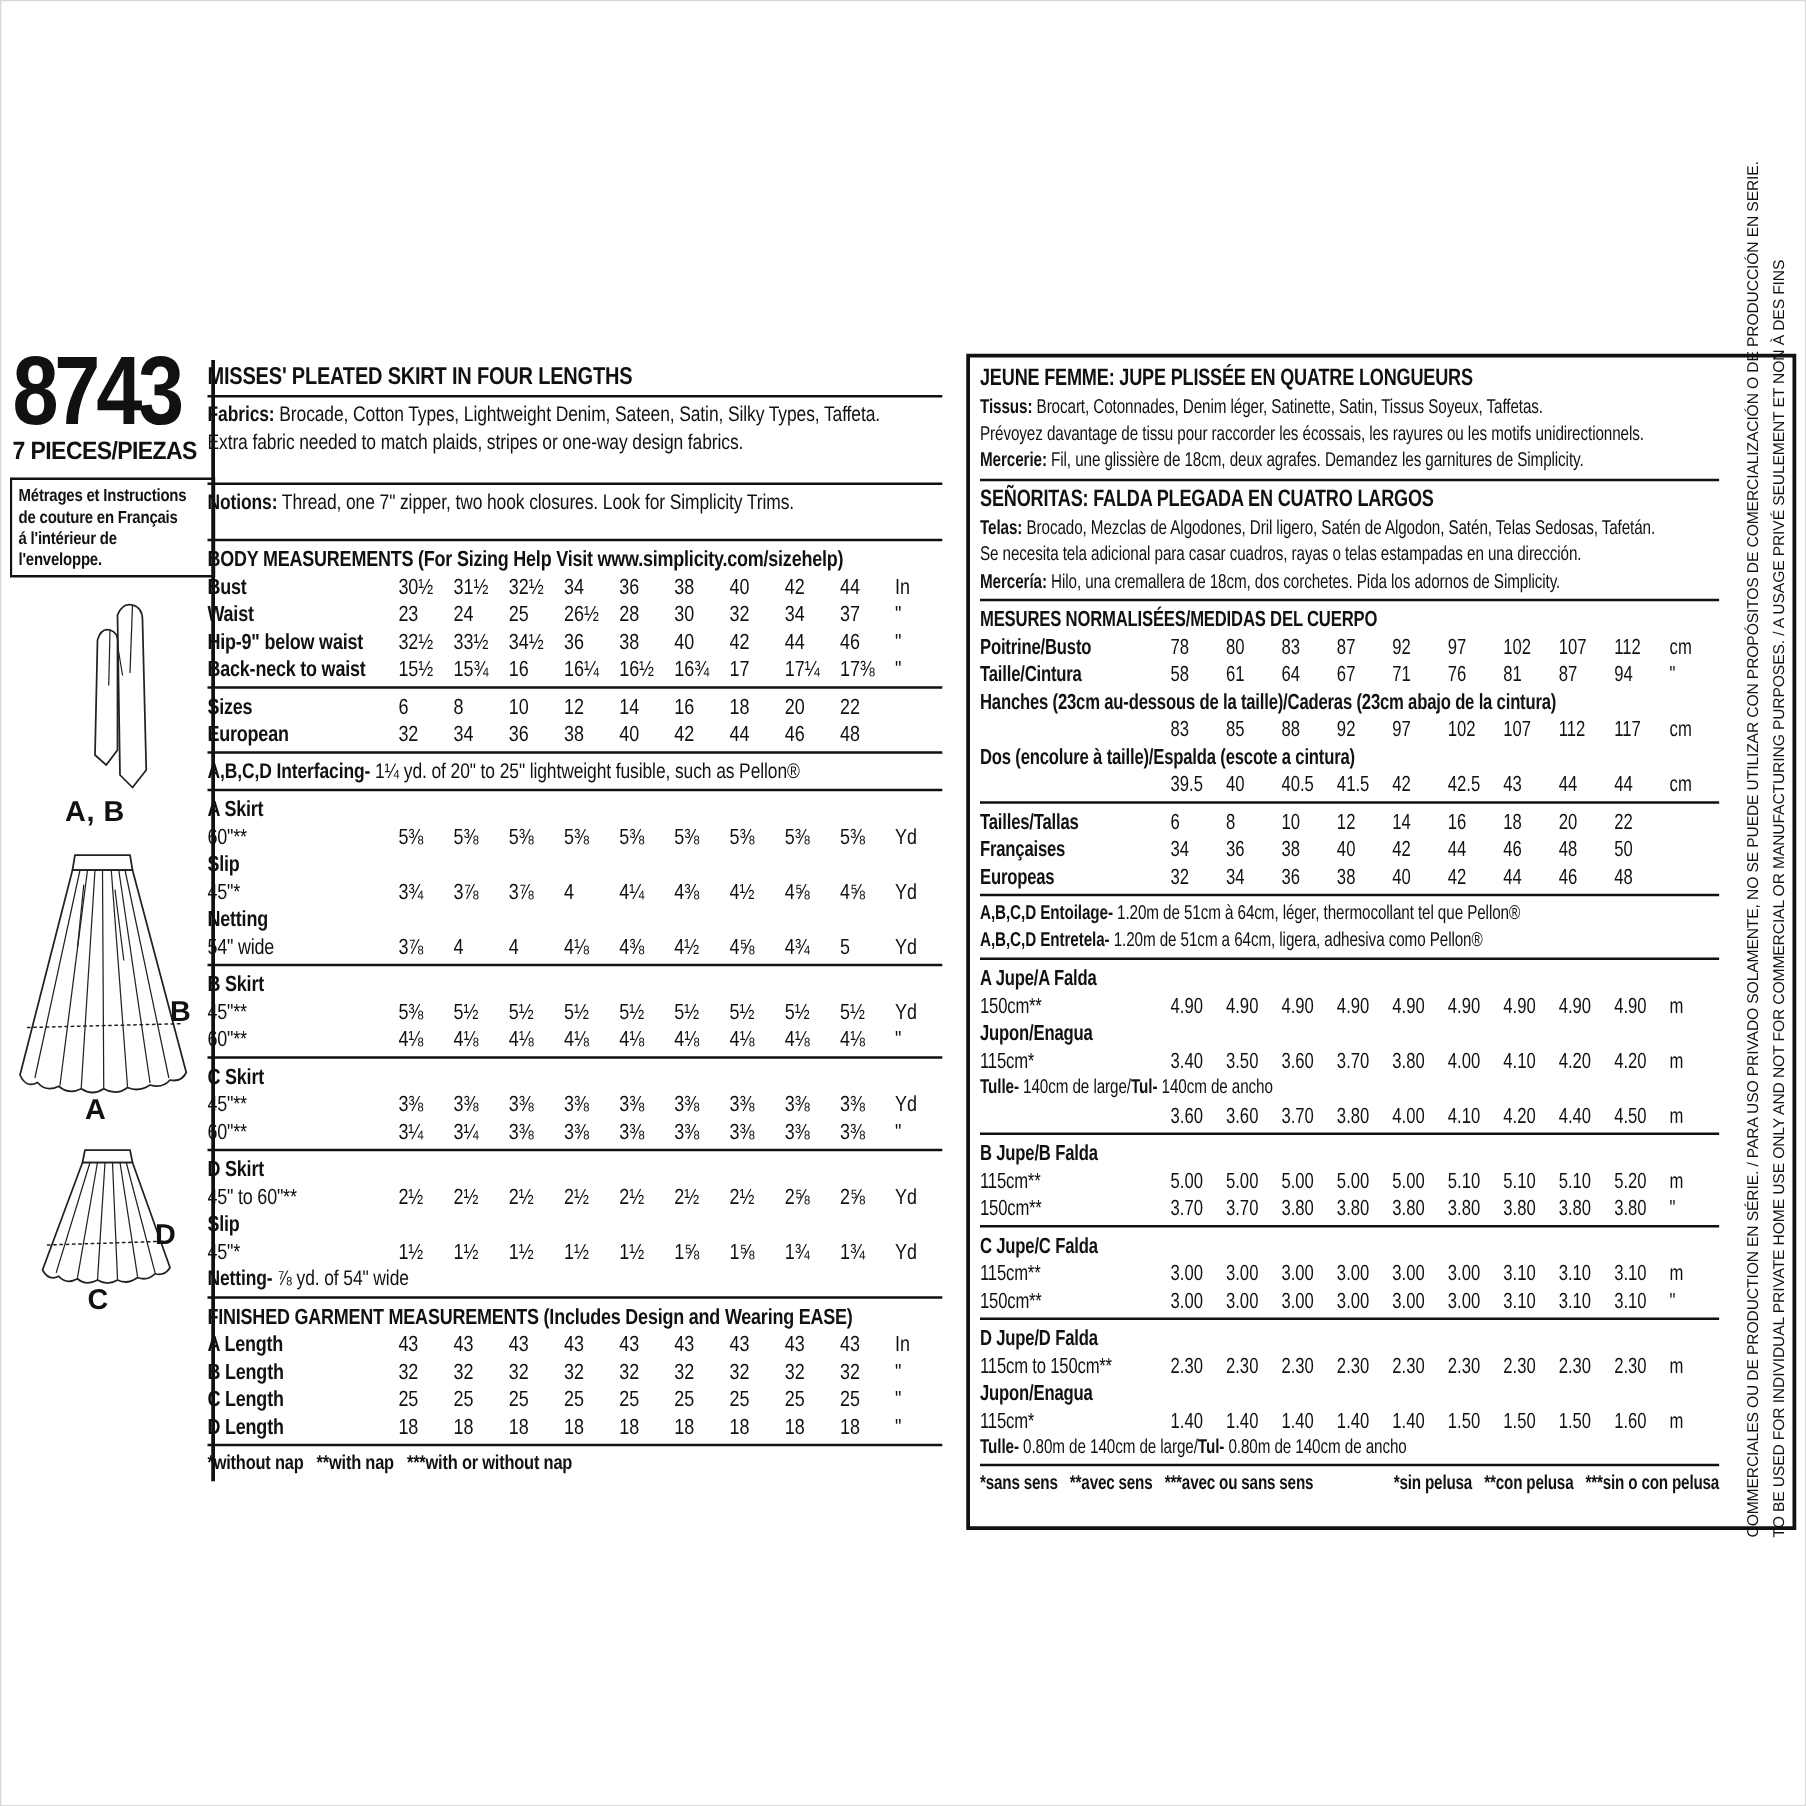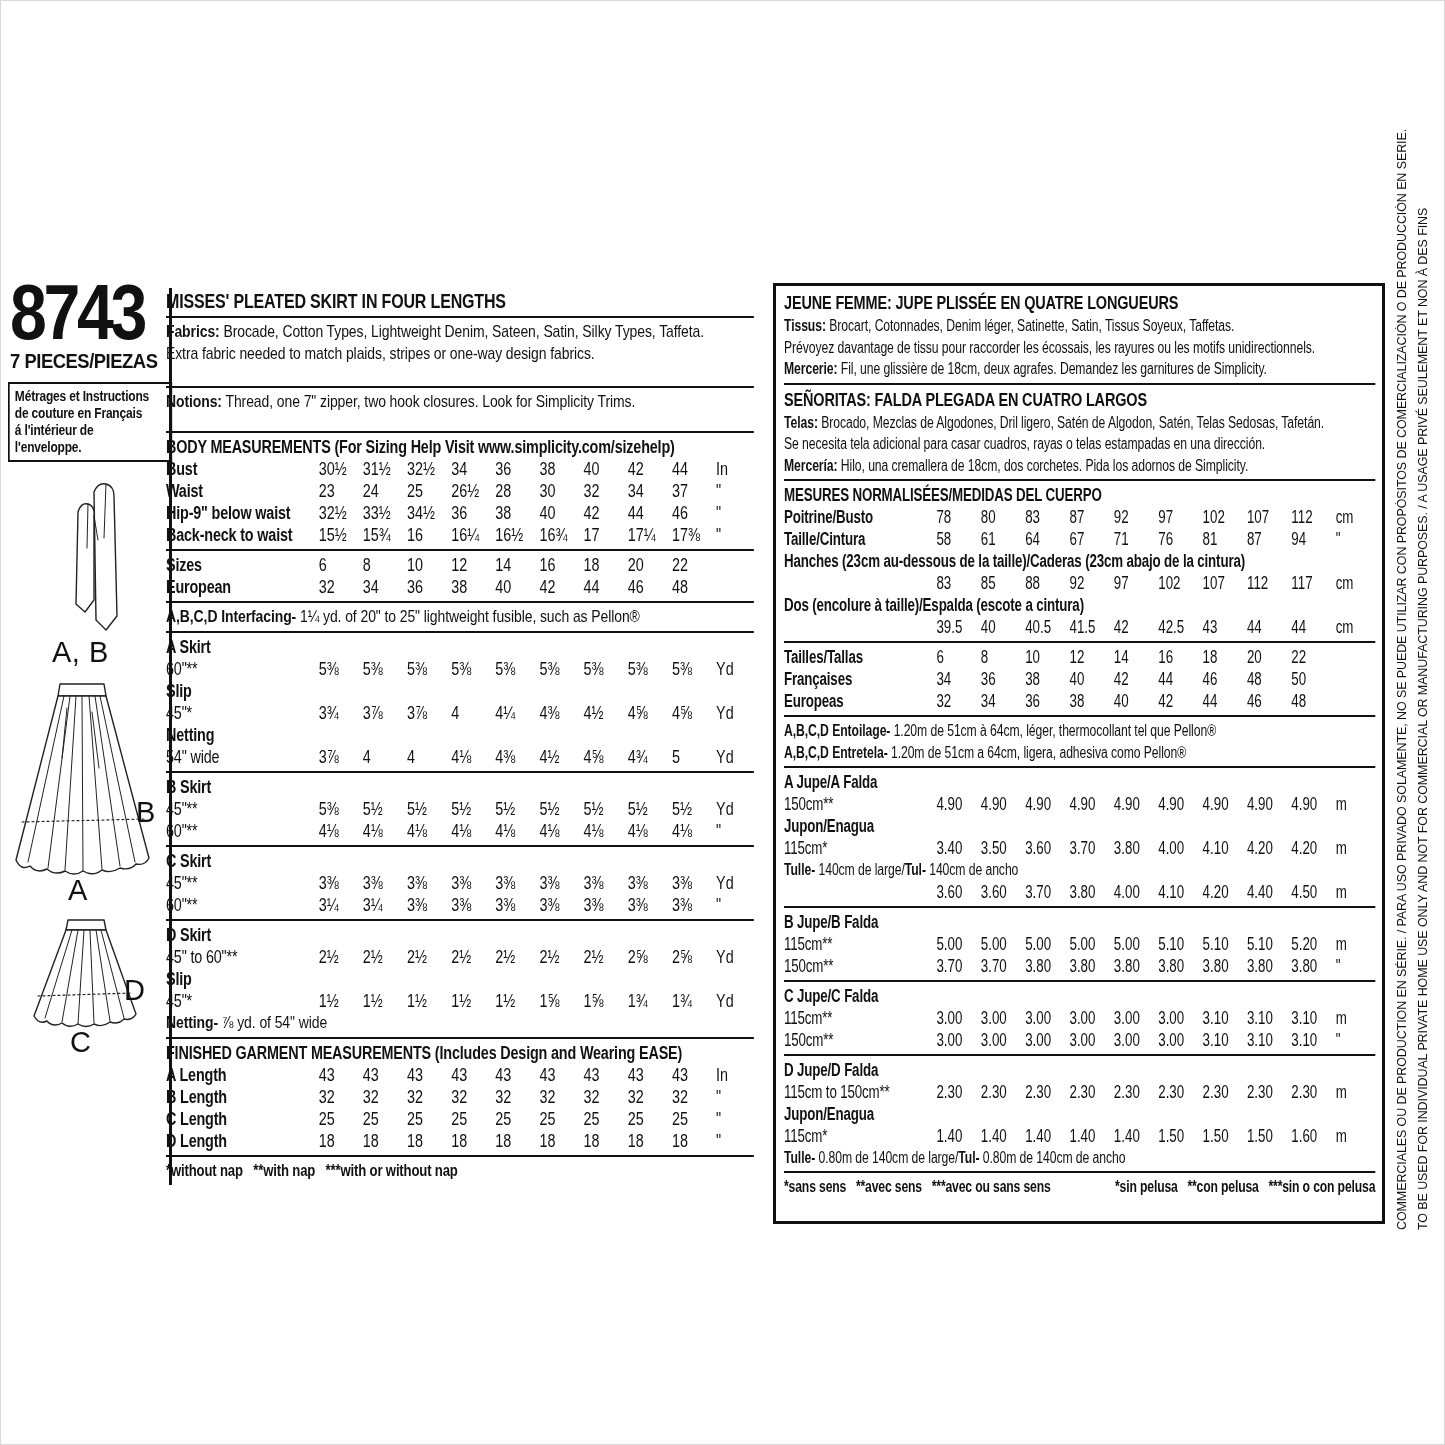--- a/index.html
+++ b/index.html
@@ -11,31 +11,31 @@
   .abs{position:absolute;}
 
   
   .pat-num{left:10px;top:276px;font-size:78px;font-weight:bold;letter-spacing:-4px;
     transform:scaleX(.85);transform-origin:top left;line-height:72px;}
   .pieces{left:10px;top:350px;font-size:20px;font-weight:bold;letter-spacing:-.5px;
     transform:scaleX(.92);transform-origin:top left;}
   .fr-box{left:8px;top:382px;width:176px;border:2.5px solid #111;padding:4px 6px;
     transform:scaleX(.855);transform-origin:top left;}
   .fr-box div{font-size:14px;font-weight:bold;line-height:1.22;white-space:nowrap;letter-spacing:-.2px;}
-  .viewlbl{font-size:29px;letter-spacing:.5px;}
+  .viewlbl{font-size:23px;letter-spacing:.5px;font-weight:bold;}
   .sketch{stroke:#222;stroke-width:1.4;fill:#fff;stroke-linejoin:round;stroke-linecap:round;}
   .sketch .thin{stroke-width:1;fill:none;}
   .sketch .dot{stroke-dasharray:2,3;stroke-width:1.2;fill:none;}
 
   
   .vdivider{left:169px;top:288px;width:3px;height:897px;background:#111;}
   .col-en{left:166px;top:289px;width:592px;}
   .col-en .colinner{width:716px;transform:scaleX(.821);transform-origin:top left;}
   .col-en .colinner{--labw:186px;--unitw:46px;}
-  .col-bi{left:773px;top:283px;width:612px;height:941px;border:3px solid #111;box-sizing:border-box;}
+  .col-bi{left:773px;top:283px;width:664px;height:941px;border:3px solid #111;box-sizing:border-box;}
   .col-bi .colinner{width:776px;transform:scaleX(.762);transform-origin:top left;
     margin:5px 0 0 8px;--labw:200px;--unitw:52px;}
 
   
   .r-title{font-weight:bold;font-size:19.5px;line-height:24px;white-space:nowrap;letter-spacing:-.2px;}
   .col-bi .r-title{font-size:19px;}
   .r-para{font-size:17px;line-height:22px;white-space:nowrap;letter-spacing:-.1px;}
   .col-bi .r-para{font-size:16px;line-height:21.5px;}
   .r-para .b{font-weight:bold;}
   .r-head{font-weight:bold;font-size:17.5px;line-height:22px;white-space:nowrap;letter-spacing:-.2px;}

